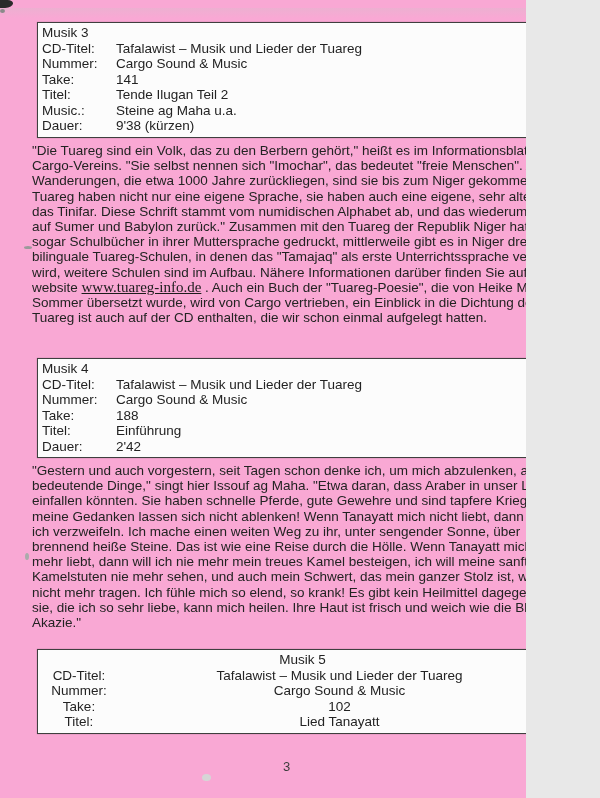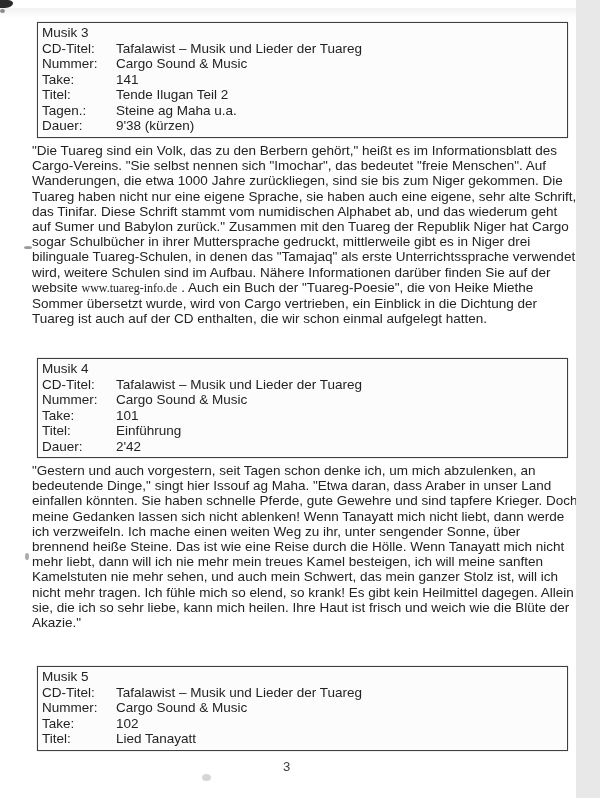--- a/index.html
+++ b/index.html
@@ -2,26 +2,27 @@
 <html><head>
 <meta charset="utf-8">
 <style>
   html, body {
     margin: 0;
     padding: 0;
     background: #e8e8e8;
   }
   .page {
     position: relative;
-    width: 576px;
+    width: 508px;
     height: 798px;
-    background: #ffffff;
+    background: #f9a8d4;
     overflow: hidden;
     font-family: "Liberation Sans", sans-serif;
     color: #232323;
+    padding-left: 18px;
   }
   
   .scan-band {
     position: absolute;
     left: 0; top: 8px;
     width: 100%; height: 10px;
     background: linear-gradient(to bottom, rgba(200,200,200,0.25), rgba(255,255,255,0));
   }
   .artifact {
     position: absolute;
@@ -62,21 +63,21 @@
     width: 521px;
     border: 1px solid #3f3f3f;
     box-shadow: 0 0 1px rgba(0,0,0,0.35);
     padding: 2px 4px 3px 4px;
     font-size: 13.5px;
     line-height: 15.5px;
     background: #fcfcfc;
   }
   .box-musik3 { top: 22px; }
   .box-musik4 { top: 358px; }
-  .box-musik5 { top: 666px; }
+  .box-musik5 { top: 649px; text-align: center; }
   .box-title {
     white-space: nowrap;
   }
   .box-row {
     display: flex;
   }
   .row-label {
     flex: 0 0 74px;
   }
   .row-value {
@@ -88,21 +89,22 @@
     width: 546px;
     margin: 0;
     font-size: 13.5px;
     line-height: 15.2px;
     text-align: left;
   }
   .paragraph-1 { top: 143px; }
   .paragraph-2 { top: 463px; }
   .doc-link {
     font-family: "Liberation Serif", serif;
-    font-size: 12px;
+    font-size: 15px;
+    text-decoration: underline;
     color: #1c1c1c;
     cursor: pointer;
   }
   .page-number {
     position: absolute;
     left: 283px;
     top: 759px;
     font-size: 13px;
     color: #3c3c3c;
   }
@@ -131,21 +133,21 @@
     </div>
     <div class="box-row">
       <span class="row-label">Take:</span>
       <span class="row-value">141</span>
     </div>
     <div class="box-row">
       <span class="row-label">Titel:</span>
       <span class="row-value">Tende Ilugan Teil 2</span>
     </div>
     <div class="box-row">
-      <span class="row-label">Tagen.:</span>
+      <span class="row-label">Music.:</span>
       <span class="row-value">Steine ag Maha u.a.</span>
     </div>
     <div class="box-row">
       <span class="row-label">Dauer:</span>
       <span class="row-value">9'38 (kürzen)</span>
     </div>
   </div>
 
   <p class="body-text paragraph-1"><span>"Die Tuareg sind ein Volk, das zu den Berbern gehört," heißt es im Informationsblatt des Cargo-Vereins. "Sie selbst nennen sich "Imochar", das bedeutet "freie Menschen". Auf Wanderungen, die etwa 1000 Jahre zurückliegen, sind sie bis zum Niger gekommen. Die Tuareg haben nicht nur eine eigene Sprache, sie haben auch eine eigene, sehr alte Schrift, das Tinifar. Diese Schrift stammt vom numidischen Alphabet ab, und das wiederum geht auf Sumer und Babylon zurück." Zusammen mit den Tuareg der Republik Niger hat Cargo sogar Schulbücher in ihrer Muttersprache gedruckt, mittlerweile gibt es in Niger drei bilinguale Tuareg-Schulen, in denen das "Tamajaq" als erste Unterrichtssprache verwendet wird, weitere Schulen sind im Aufbau. Nähere Informationen darüber finden Sie auf der website </span><a class="doc-link">www.tuareg-info.de</a><span> . Auch ein Buch der "Tuareg-Poesie", die von Heike Miethe Sommer übersetzt wurde, wird von Cargo vertrieben, ein Einblick in die Dichtung der Tuareg ist auch auf der CD enthalten, die wir schon einmal aufgelegt hatten.</span></p>
 
@@ -154,21 +156,21 @@
     <div class="box-row">
       <span class="row-label">CD-Titel:</span>
       <span class="row-value">Tafalawist – Musik und Lieder der Tuareg</span>
     </div>
     <div class="box-row">
       <span class="row-label">Nummer:</span>
       <span class="row-value">Cargo Sound &amp; Music</span>
     </div>
     <div class="box-row">
       <span class="row-label">Take:</span>
-      <span class="row-value">101</span>
+      <span class="row-value">188</span>
     </div>
     <div class="box-row">
       <span class="row-label">Titel:</span>
       <span class="row-value">Einführung</span>
     </div>
     <div class="box-row">
       <span class="row-label">Dauer:</span>
       <span class="row-value">2'42</span>
     </div>
   </div>

